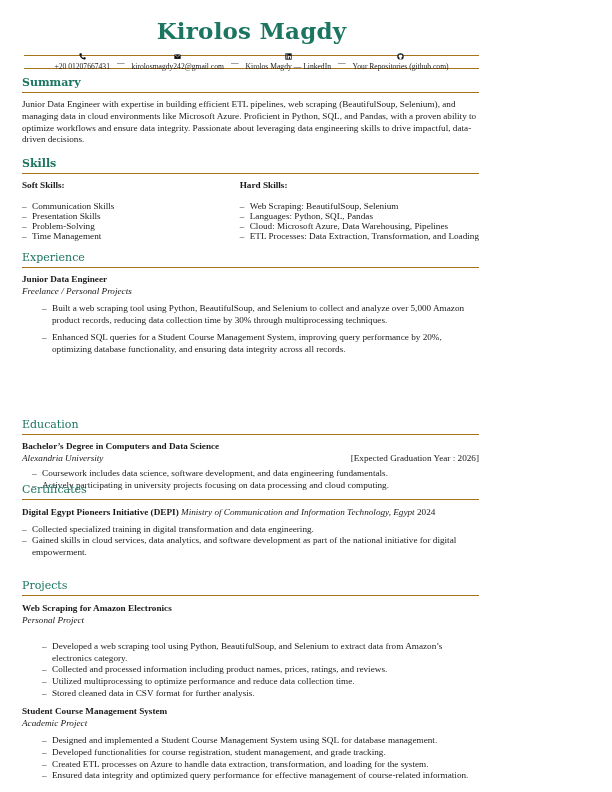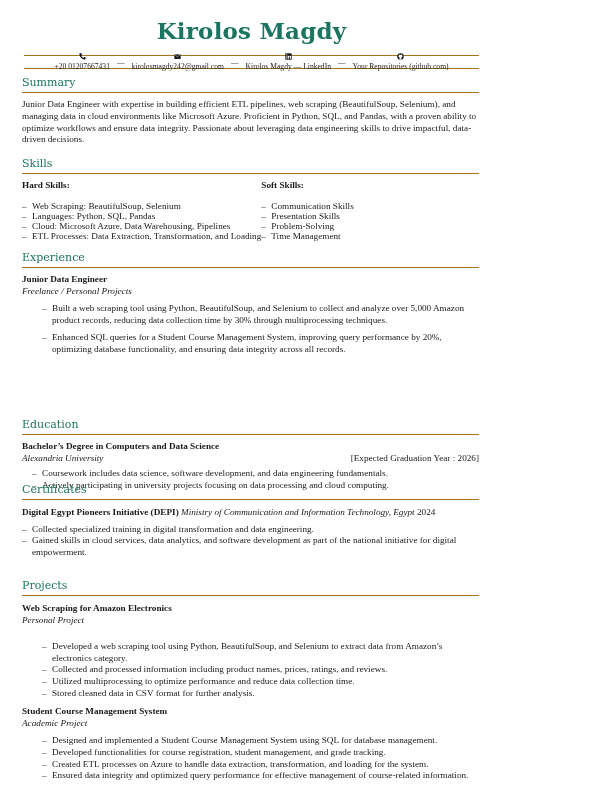--- a/index.html
+++ b/index.html
@@ -4,21 +4,21 @@
 <style>
   html, body { margin: 0; padding: 0; background: #ffffff; }
   body { width: 612px; height: 792px; overflow: hidden; font-family: "DejaVu Serif", "Liberation Serif", serif; color: #1a1a1a; }
   .page { position: relative; width: 516px; height: 792px; box-sizing: border-box; padding: 0 37px 0 24px; }
   .name { text-align: center; color: #1b7560; font-family: "DejaVu Serif", serif; font-size: 23px; margin: 0; padding-top: 17px; line-height: 28px; letter-spacing: 0.2px; }
   .contact-bar { margin-top: 10px; border-top: 1.2px solid #a8741a; border-bottom: 1.2px solid #a8741a; height: 12px; display: flex; justify-content: center; align-items: center; font-size: 7.6px; font-family: "Liberation Serif", serif; white-space: nowrap; }
   .contact-item { display: inline-flex; align-items: center; gap: 2px; flex-direction: column; }
   .sep { margin: 0 7px; }
   .icon { display: inline-block; width: 7px; height: 7px; }
   .icon svg { width: 7px; height: 7px; display: block; }
-  .section-title { color: #1b7560; font-size: 11px; font-family: "DejaVu Serif", serif; font-weight: normal; margin: 0; line-height: 14px; }
+  .section-title { color: #1b7560; font-size: 11px; font-family: "DejaVu Serif", serif; font-weight: bold; margin: 0; line-height: 14px; }
   .section-title.light { font-weight: normal; }
   .rule { border-top: 1.2px solid #a8741a; margin-top: 2px; }
   .section { position: absolute; left: 22px; right: 37px; }
   .body-text { font-family: "Liberation Serif", serif; font-size: 9.2px; line-height: 11.6px; }
   .bold { font-weight: bold; }
   .ital { font-style: italic; }
   .dash-list { list-style: none; margin: 0; padding: 0; }
   .dash-list li { position: relative; padding-left: 10px; }
   .dash-list li::before { content: "–"; position: absolute; left: 0; }
   .indent { padding-left: 20px; }
@@ -81,35 +81,35 @@
     <h2 class="section-title">Summary</h2>
     <div class="rule"></div>
     <p class="body-text" style="margin:6px 0 0 0; line-height:11.8px;">Junior Data Engineer with expertise in building efficient ETL pipelines, web scraping (BeautifulSoup, Selenium), and managing data in cloud environments like Microsoft Azure. Proficient in Python, SQL, and Pandas, with a proven ability to optimize workflows and ensure data integrity. Passionate about leveraging data engineering skills to drive impactful, data-driven decisions.</p>
   </div>
 
   <div class="section" style="top:157px;">
     <h2 class="section-title">Skills</h2>
     <div class="rule"></div>
     <div class="skills-grid body-text" style="margin-top:6px;">
       <div class="skills-col">
+        <div class="bold" style="margin-bottom:9px;">Soft Skills:</div>
+        <ul class="dash-list" style="line-height:10.2px;">
+          <li>Communication Skills</li>
+          <li>Presentation Skills</li>
+          <li>Problem-Solving</li>
+          <li>Time Management</li>
+        </ul>
+      </div>
+      <div class="skills-col">
         <div class="bold" style="margin-bottom:9px;">Hard Skills:</div>
         <ul class="dash-list" style="line-height:10.2px;">
           <li>Web Scraping: BeautifulSoup, Selenium</li>
           <li>Languages: Python, SQL, Pandas</li>
           <li>Cloud: Microsoft Azure, Data Warehousing, Pipelines</li>
           <li style="white-space:nowrap;">ETL Processes: Data Extraction, Transformation, and Loading</li>
-        </ul>
-      </div>
-      <div class="skills-col">
-        <div class="bold" style="margin-bottom:9px;">Soft Skills:</div>
-        <ul class="dash-list" style="line-height:10.2px;">
-          <li>Communication Skills</li>
-          <li>Presentation Skills</li>
-          <li>Problem-Solving</li>
-          <li>Time Management</li>
         </ul>
       </div>
     </div>
   </div>
 
   <div class="section" style="top:251px;">
     <h2 class="section-title light">Experience</h2>
     <div class="rule"></div>
     <div class="body-text" style="margin-top:6px;">
       <div class="bold">Junior Data Engineer</div>

